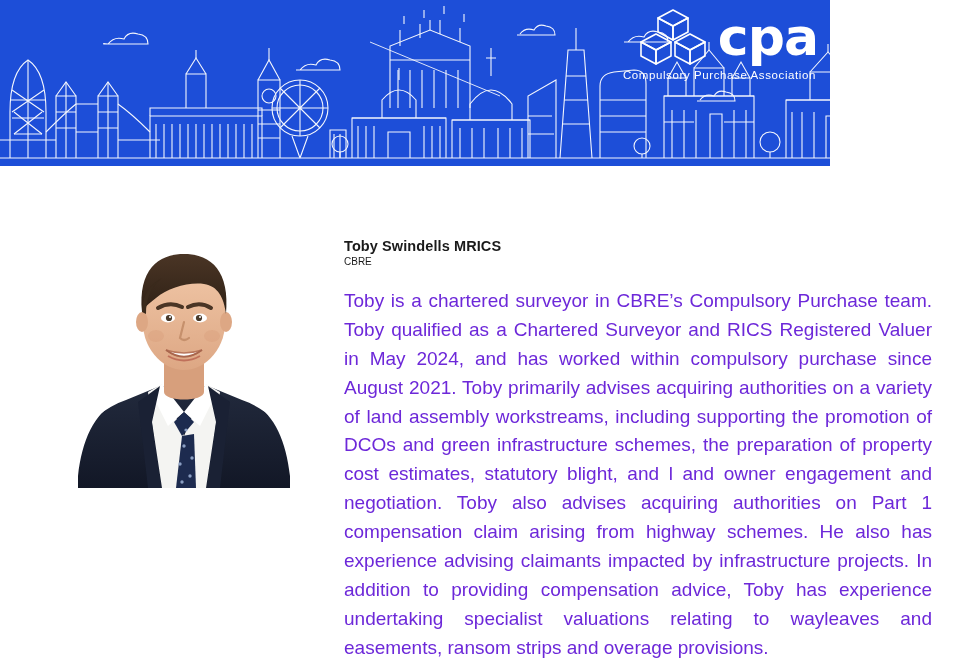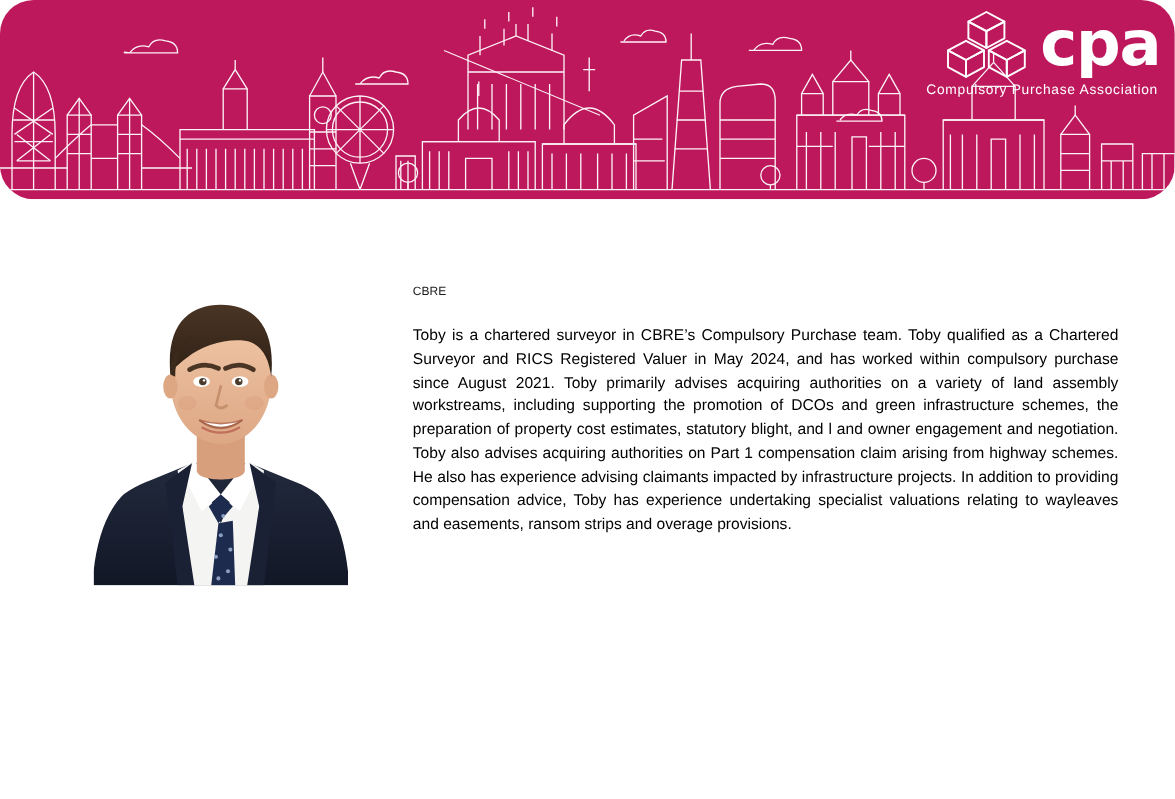--- a/index.html
+++ b/index.html
@@ -10,25 +10,24 @@
     width: 979px;
     height: 666px;
     background: #ffffff;
     font-family: "Liberation Sans", sans-serif;
     overflow: hidden;
   }
 
   
   .banner {
     position: relative;
-    width: 979px;
+    width: 830px;
     height: 166px;
-    background: #be185d;
+    background: #1d4ed8;
     overflow: hidden;
-    border-radius: 28px;
   }
   .skyline {
     position: absolute;
     left: 0;
     bottom: 0;
     width: 979px;
     height: 166px;
   }
   .logo-block {
     position: absolute;
@@ -95,23 +94,23 @@
     margin: 0 0 2px 0;
     letter-spacing: 0.1px;
   }
   .profile-org {
     font-size: 10px;
     color: #1a1a1a;
     margin: 0;
   }
   .profile-bio {
     margin: 20px 0 0 0;
-    font-size: 13px;
+    font-size: 19px;
     line-height: 1.52;
-    color: #000000;
+    color: #6d28d9;
     text-align: justify;
   }
 </style>
 </head>
 <body>
 
 <div class="banner">
 
   <svg class="skyline" viewBox="0 0 979 166" preserveAspectRatio="none">
     <g stroke="#ffffff" stroke-width="1.1" fill="none" opacity="0.95">
@@ -322,17 +321,18 @@
         <path d="M90 124 q18 13 36 0" stroke="#a9664d" stroke-width="1.6" fill="none"></path>
         <path d="M92 130 q16 9 32 0" stroke="#c0705a" stroke-width="2" fill="none"></path>
 
         <ellipse cx="80" cy="110" rx="8" ry="6" fill="#d79a77" opacity="0.35"></ellipse>
         <ellipse cx="136" cy="110" rx="8" ry="6" fill="#d79a77" opacity="0.35"></ellipse>
       </g>
     </svg>
   </div>
 
   <div class="profile">
+    <div class="profile-name">Toby Swindells MRICS</div>
     <div class="profile-org">CBRE</div>
     <p class="profile-bio">Toby is a chartered surveyor in CBRE’s Compulsory Purchase team. Toby qualified as a Chartered Surveyor and RICS Registered Valuer in May 2024, and has worked within compulsory purchase since August 2021. Toby primarily advises acquiring authorities on a variety of land assembly workstreams, including supporting the promotion of DCOs and green infrastructure schemes, the preparation of property cost estimates, statutory blight, and l and owner engagement and negotiation. Toby also advises acquiring authorities on Part 1 compensation claim arising from highway schemes. He also has experience advising claimants impacted by infrastructure projects. In addition to providing compensation advice, Toby has experience undertaking specialist valuations relating to wayleaves and easements, ransom strips and overage provisions.</p>
   </div>
 
 </div>
 
 </body></html>

